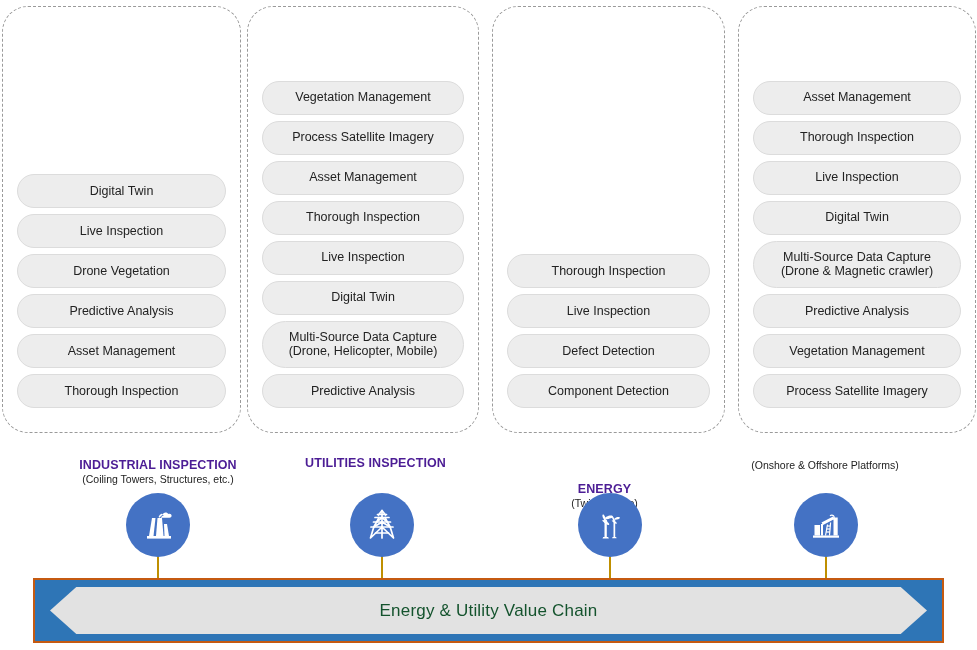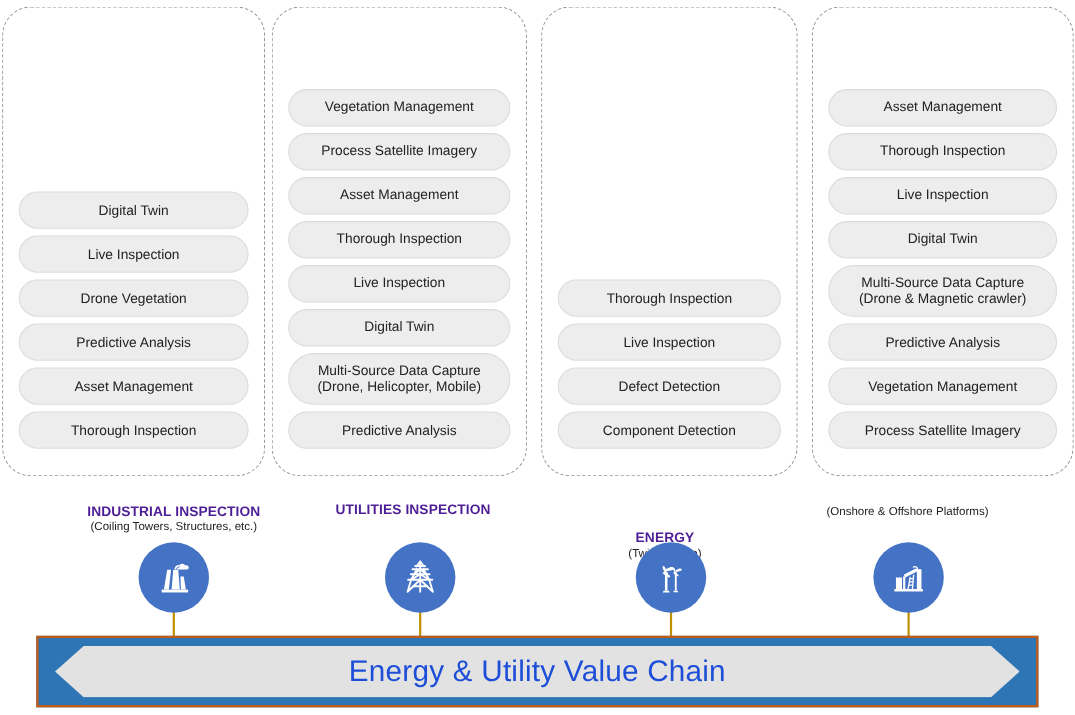--- a/index.html
+++ b/index.html
@@ -108,22 +108,22 @@
     position: relative;
     width: 877px;
     height: 47px;
     background: #E2E2E2;
     clip-path: polygon(0% 50%, 3.0% 0%, 97.0% 0%, 100% 50%, 97.0% 100%, 3.0% 100%);
     display: flex;
     align-items: center;
     justify-content: center;
   }
   .banner-text {
-    color: #1d4ed8;
-    font-size: 27px;
+    color: #14532d;
+    font-size: 17px;
     letter-spacing: .2px;
     white-space: nowrap;
   }
 </style>
 </head>
 <body>
 
 <div class="card c0" id="card-0">
     <div class="pill">Digital Twin</div>
     <div class="pill">Live Inspection</div>

